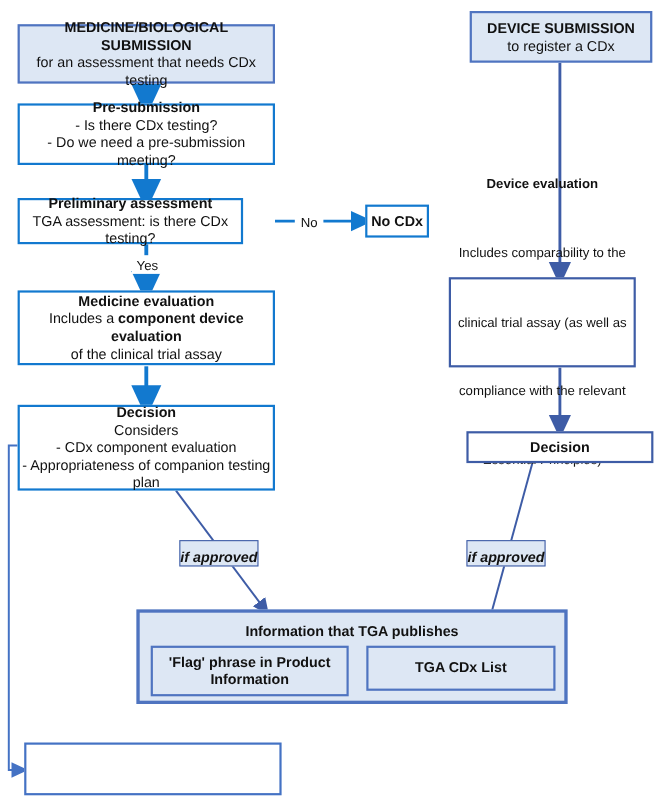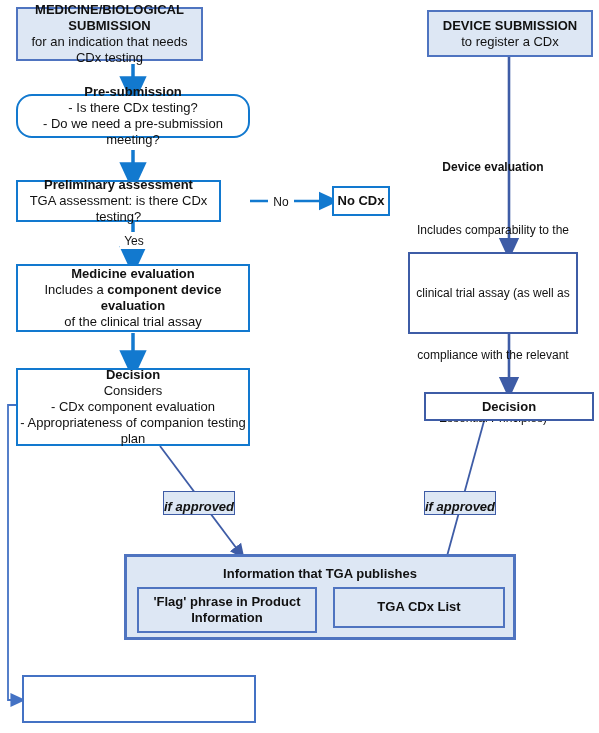--- a/index.html
+++ b/index.html
@@ -150,26 +150,26 @@
 
     <path d="M16,405 L8,405 L8,700 L18,700" stroke="#4472c4" stroke-width="1.8" fill="none" marker-end="url(#ar-plain)"></path>
 
     <line x1="509" y1="57" x2="509" y2="249" stroke="#3e5ca6" stroke-width="2.6" marker-end="url(#ar-dev)"></line>
 
     <line x1="509" y1="334" x2="509" y2="388" stroke="#3e5ca6" stroke-width="2.6" marker-end="url(#ar-dev)"></line>
 
     <line x1="484" y1="421" x2="438" y2="589" stroke="#3e5ca6" stroke-width="1.8" marker-end="url(#ar-dev)"></line>
   </svg>
 
-  <div class="node med-head" style="left:16px; top:7px; width:187px; height:54px; font-size:13px;">
+  <div class="node med-head" style="left:16px; top:22px; width:234px; height:54px; font-size:13px;">
     <span class="line title">MEDICINE/BIOLOGICAL SUBMISSION</span>
-    <span class="line" style="font-size:13px;">for an indication that needs CDx testing</span>
-  </div>
-
-  <div class="node med" style="left:16px; top:94px; width:234px; height:44px; font-size:13px;border-radius:16px;">
+    <span class="line" style="font-size:13px;">for an assessment that needs CDx testing</span>
+  </div>
+
+  <div class="node med" style="left:16px; top:94px; width:234px; height:56px; font-size:13px;">
     <span class="line title">Pre-submission</span>
     <span class="line">- Is there CDx testing?</span>
     <span class="line">- Do we need a pre-submission meeting?</span>
   </div>
 
   <div class="node med" style="left:16px; top:180px; width:205px; height:42px; font-size:13px;">
     <span class="line title">Preliminary assessment</span>
     <span class="line">TGA assessment: is there CDx testing?</span>
   </div>
 

